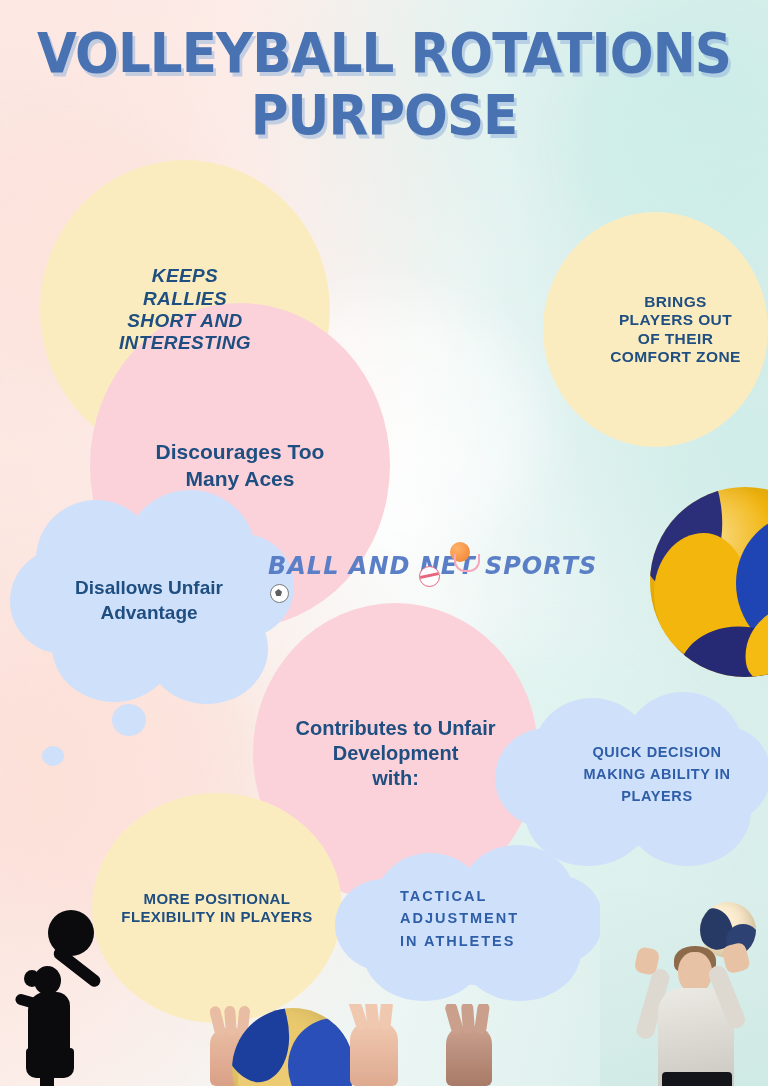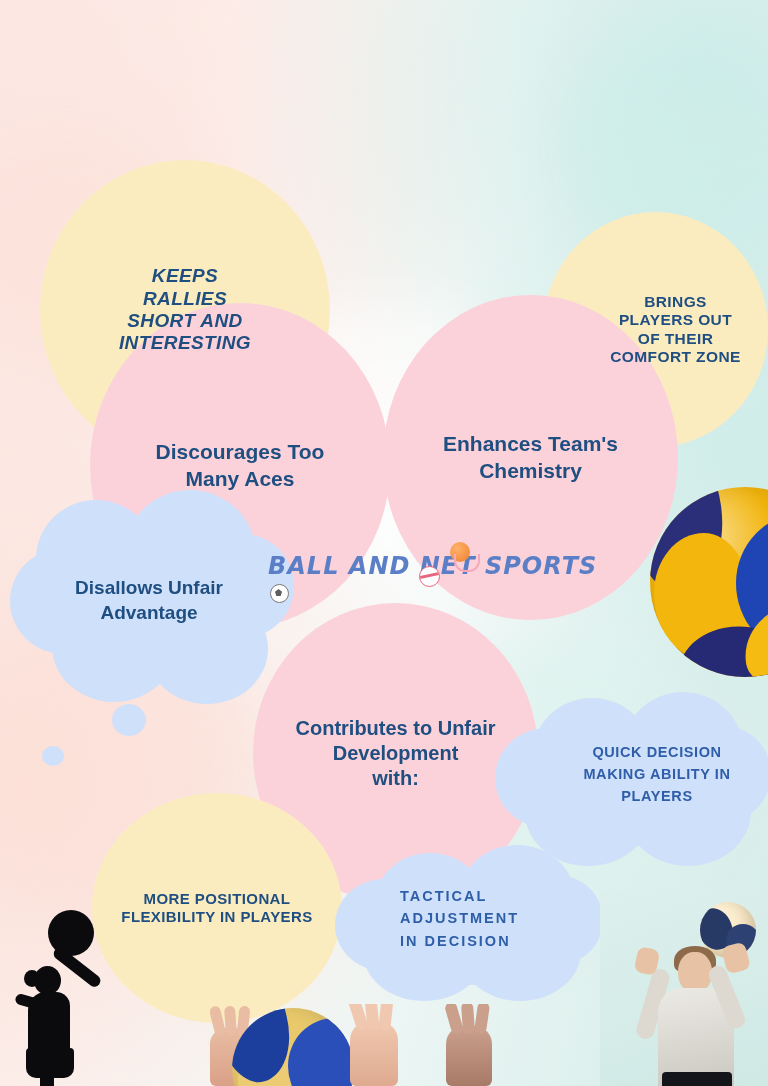--- a/index.html
+++ b/index.html
@@ -192,44 +192,44 @@
 <body>
 
 <div id="poster">
 
   <div class="blotch" style="left:-70px;top:120px;width:280px;height:260px;background:rgba(252,226,220,.7);"></div>
   <div class="blotch" style="left:560px;top:30px;width:260px;height:240px;background:rgba(203,236,232,.65);"></div>
   <div class="blotch" style="left:380px;top:640px;width:340px;height:300px;background:rgba(219,241,237,.6);"></div>
   <div class="blotch" style="left:-40px;top:620px;width:300px;height:300px;background:rgba(252,224,216,.65);"></div>
   <div class="blotch" style="left:240px;top:300px;width:300px;height:260px;background:rgba(255,255,255,.5);"></div>
 
+  <div id="header">
+    <div class="line line1">VOLLEYBALL ROTATIONS</div>
+    <div class="line line2">PURPOSE</div>
+  </div>
 
   <div id="b-keeps" class="bubble circle yellow">
     <div class="txt caps" style="white-space:pre-line;">KEEPS
 RALLIES
 SHORT AND
 INTERESTING</div>
   </div>
 
   <div id="b-comfort" class="bubble circle yellow">
     <div class="txt caps" style="white-space:pre-line;">BRINGS
 PLAYERS OUT
 OF THEIR
 COMFORT ZONE</div>
   </div>
 
   <div id="b-aces" class="bubble circle pink">
     <div class="txt title-case" style="white-space:pre-line;">Discourages Too
 Many Aces</div>
   </div>
 
-  <div id="b-chem" class="bubble circle pink">
-    <div class="txt title-case" style="white-space:pre-line;">Enhances Team's
-Chemistry</div>
-  </div>
 
   <div id="c-unfair" class="cloud">
     <i style="left:30px;top:10px;width:120px;height:118px;"></i>
     <i style="left:118px;top:0px;width:132px;height:130px;"></i>
     <i style="left:4px;top:58px;width:108px;height:106px;"></i>
     <i style="left:186px;top:44px;width:102px;height:104px;"></i>
     <i style="left:46px;top:100px;width:124px;height:112px;"></i>
     <i style="left:140px;top:104px;width:122px;height:110px;"></i>
     <i style="left:96px;top:40px;width:130px;height:128px;"></i>
     <i style="left:106px;top:214px;width:34px;height:32px;"></i>
@@ -273,21 +273,21 @@
   <div id="c-tact" class="cloud">
     <i style="left:40px;top:8px;width:110px;height:100px;"></i>
     <i style="left:124px;top:0px;width:116px;height:106px;"></i>
     <i style="left:0px;top:34px;width:98px;height:92px;"></i>
     <i style="left:176px;top:30px;width:92px;height:90px;"></i>
     <i style="left:28px;top:58px;width:122px;height:98px;"></i>
     <i style="left:124px;top:56px;width:122px;height:100px;"></i>
     <i style="left:80px;top:28px;width:120px;height:112px;"></i>
     <div class="label" style="white-space:pre-line;">TACTICAL
 ADJUSTMENT
-IN DECISION</div>
+IN ATHLETES</div>
   </div>
 
   <div id="vb-right">
     <div class="p navy1"></div>
     <div class="p yel1"></div>
     <div class="p navy2"></div>
     <div class="p navy3"></div>
     <div class="p yel2"></div>
     <div class="seamtex"></div>
   </div>

